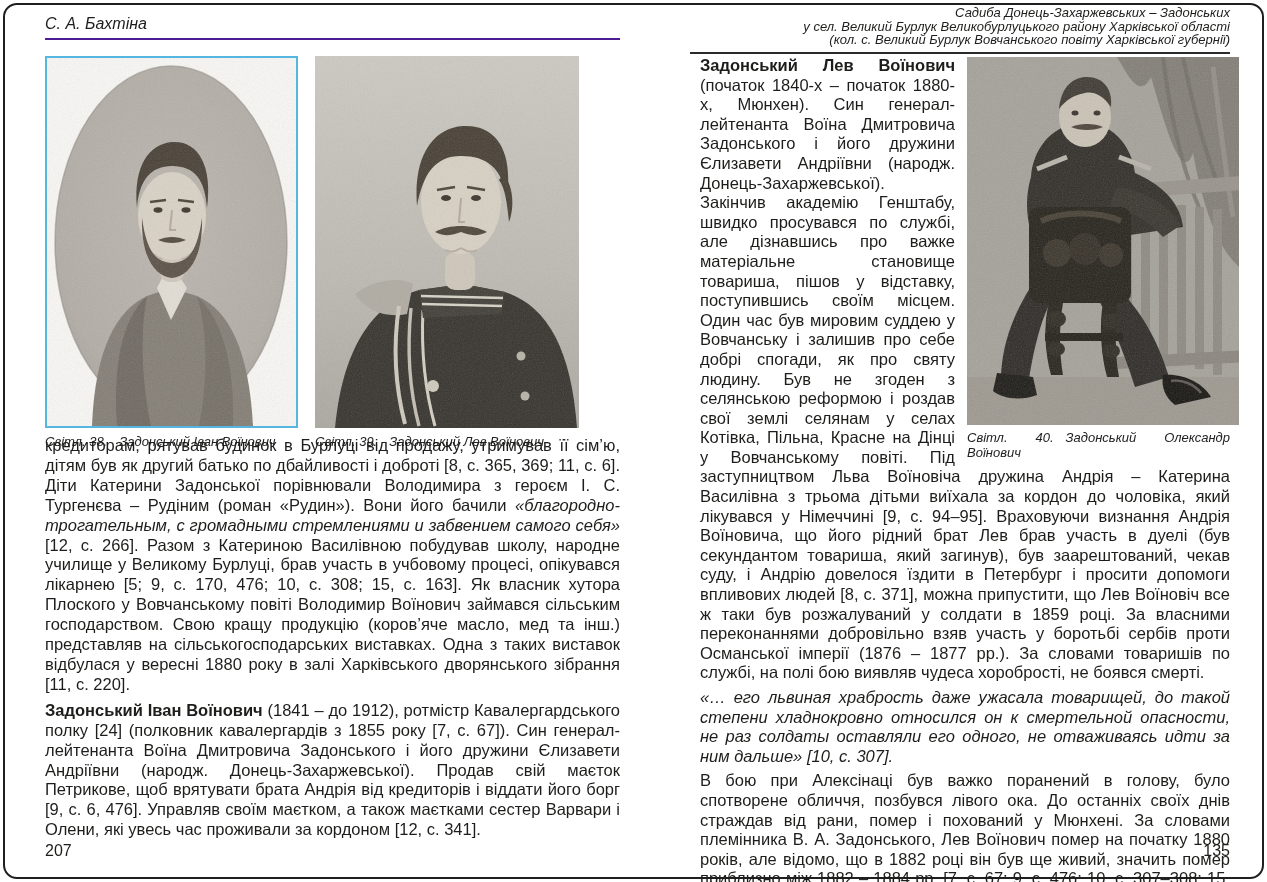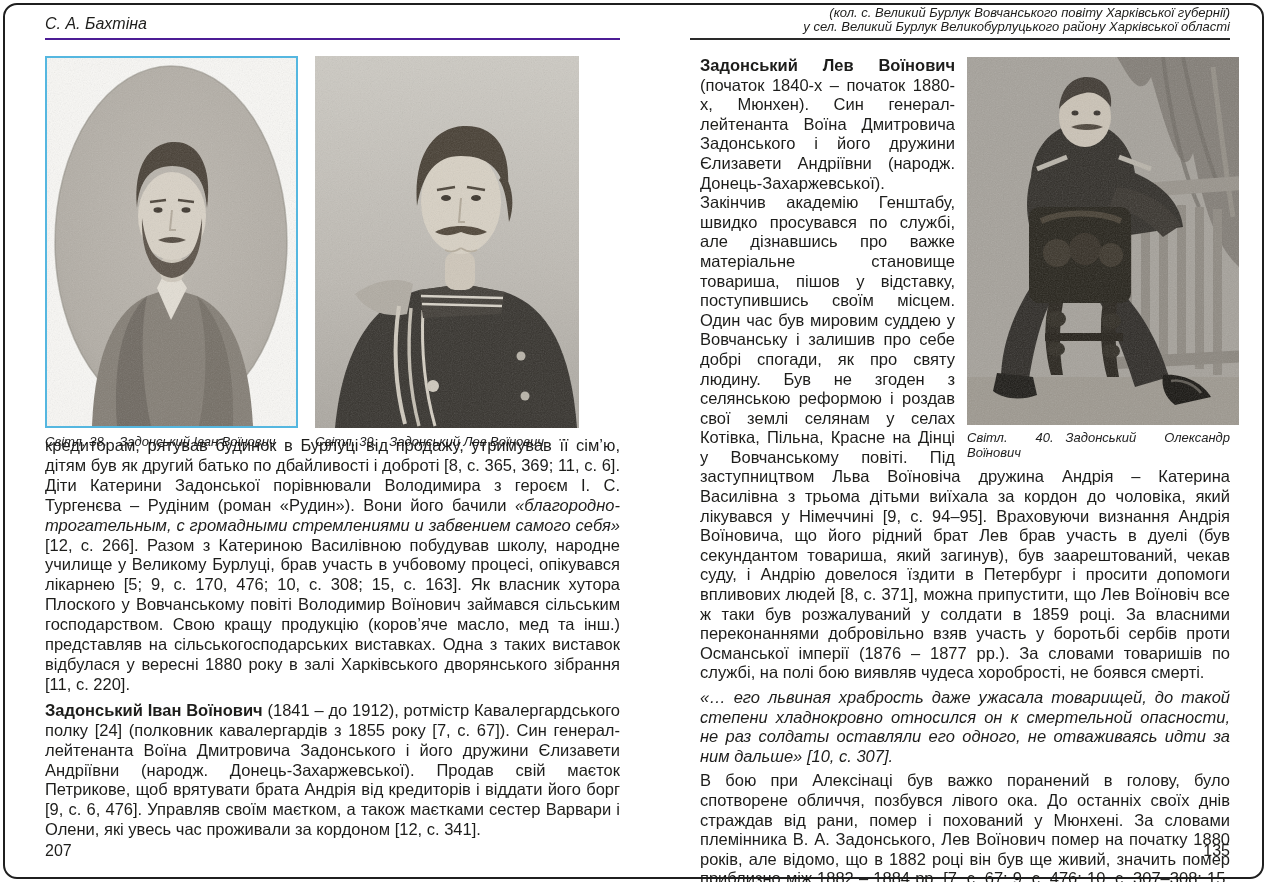--- a/index.html
+++ b/index.html
@@ -173,22 +173,23 @@
 </div>
 
 <div class="body-left">
   <p><span>кредиторам, рятував будинок в Бурлуці від продажу, утримував її сім’ю, дітям був як другий батько по дбайливості і доброті [8, с. 365, 369; 11, с. 6]. Діти Катерини Задонської порівнювали Володимира з героєм І. С. Тургенєва – Рудіним (роман «Рудин»). Вони його бачили </span><span class="it">«благородно-трогательным, с громадными стремлениями и забвением самого себя»</span><span> [12, с. 266]. Разом з Катериною Василівною побудував школу, народне училище у Великому Бурлуці, брав участь в учбовому процесі, опікувався лікарнею [5; 9, с. 170, 476; 10, с. 308; 15, с. 163]. Як власник хутора Плоского у Вовчанському повіті Володимир Воїнович займався сільським господарством. Свою кращу продукцію (коров’яче масло, мед та інш.) представляв на сільськогосподарських виставках. Одна з таких виставок відбулася у вересні 1880 року в залі Харківського дворянського зібрання [11, с. 220].</span></p>
   <p><b>Задонський Іван Воїнович</b><span> (1841 – до 1912), ротмістр Кавалергардського полку [24] (полковник кавалергардів з 1855 року [7, с. 67]). Син генерал-лейтенанта Воїна Дмитровича Задонського і його дружини Єлизавети Андріївни (народж. Донець-Захаржевської). Продав свій маєток Петрикове, щоб врятувати брата Андрія від кредиторів і віддати його борг [9, с. 6, 476]. Управляв своїм маєтком, а також маєтками сестер Варвари і Олени, які увесь час проживали за кордоном [12, с. 341].</span></p>
 </div>
 
 <div class="pn-left">207</div>
 
 <div class="hdr-right">
+  <div>Садиба Донець-Захаржевських – Задонських</div>
+  <div>у сел. Великий Бурлук Великобурлуцького району Харківської області</div>
   <div>(кол. с. Великий Бурлук Вовчанського повіту Харківської губернії)</div>
-  <div>у сел. Великий Бурлук Великобурлуцького району Харківської області</div>
 </div>
 
 <div class="body-right">
   <div class="fig40">
     <div>
       <svg width="272" height="368" viewBox="0 0 272 368">
         <defs>
           <filter id="g40" x="0" y="0" width="100%" height="100%">
             <feTurbulence type="fractalNoise" baseFrequency="0.85" numOctaves="2" stitchTiles="stitch"></feTurbulence>
             <feColorMatrix type="saturate" values="0"></feColorMatrix>

